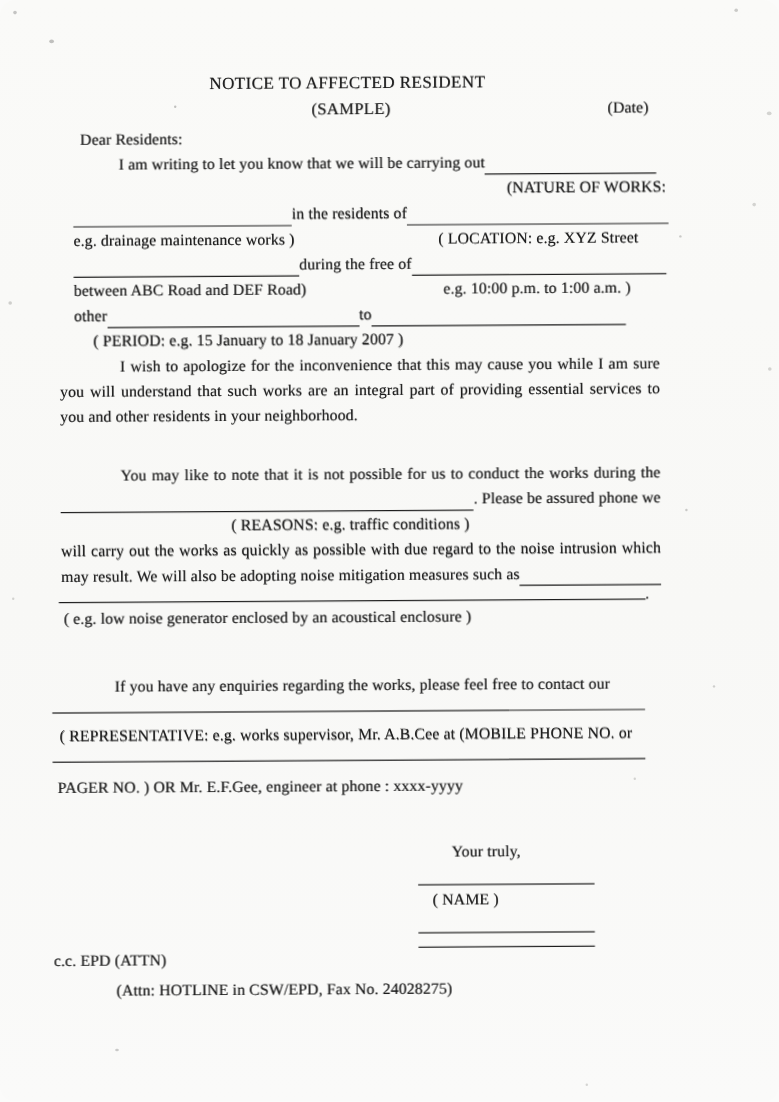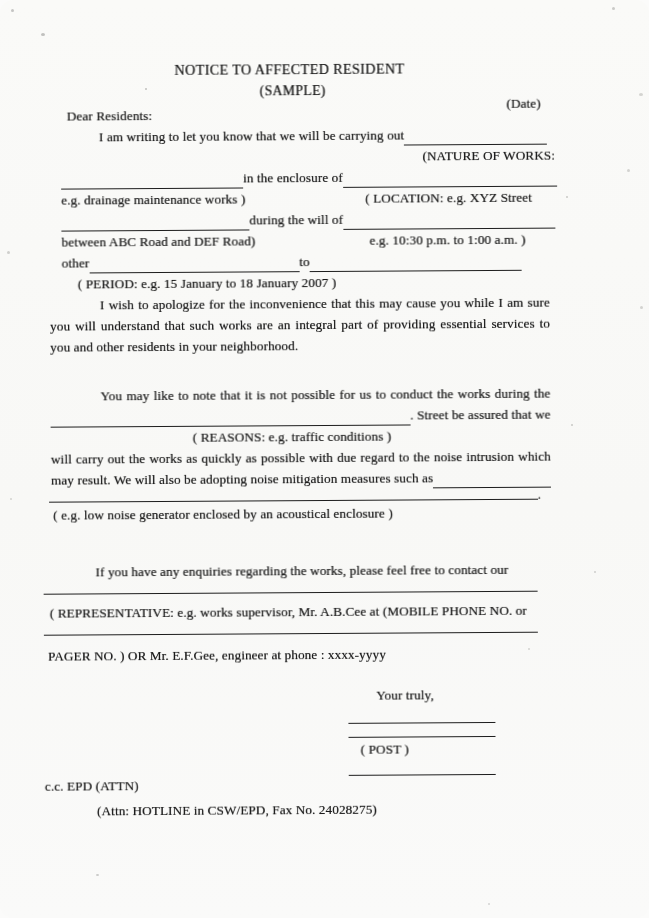--- a/index.html
+++ b/index.html
@@ -23,21 +23,21 @@
     letter-spacing:.1px;
     transform:rotate(-0.35deg);
     transform-origin:50% 40%;
     text-shadow:.3px .3px .45px rgba(25,25,25,.55);
     filter:blur(.18px);
   }
   .line{position:relative;line-height:21px;min-height:21px;white-space:nowrap;}
   .title{text-align:center;font-size:14.2px;letter-spacing:.35px;line-height:22px;min-height:22px;transform:translateX(-11px);}
   .subrow{line-height:22px;min-height:22px;}
   .subtitle{display:block;text-align:center;font-size:13.8px;letter-spacing:.3px;transform:translateX(-8px);}
-  .date{position:absolute;right:18px;top:14px;text-align:right;}
+  .date{position:absolute;right:18px;top:0;text-align:right;}
   .flexline{display:flex;align-items:flex-end;}
   .flexline > span{white-space:pre;}
   .bl{display:inline-block;border-bottom:1.6px solid #1c1c1c;height:15px;}
   .fill{flex:1 1 auto;}
   .rt{position:absolute;top:0;}
   .jline{text-align:justify;text-align-last:justify;white-space:normal;}
   .ulrow{display:flex;align-items:flex-end;}
   .sig{margin-left:302px;width:154px;}
   .sig .bl{width:147px;}
   .sp{position:absolute;background:#3a3a38;border-radius:50%;}
@@ -76,38 +76,38 @@
 
     <div class="line flexline" style="margin-left:56px;padding-right:12px">
       <span>I am writing to let you know that we will be carrying out</span>
         <span class="bl fill"></span>
     </div>
 
     <div class="line" style="text-align:right;padding-right:4px">(NATURE OF WORKS:</div>
 
     <div class="line flexline" style="margin-left:18px;padding-right:2px">
       <span class="bl" style="width:182px"></span>
-        <span>in the enclosure of</span>
+        <span>in the residents of</span>
         <span class="bl fill"></span>
     </div>
 
     <div class="line" style="margin-left:18px">
       <span>e.g. drainage maintenance works )</span>
       <span class="rt" style="left:304px">( LOCATION: e.g. XYZ Street</span>
     </div>
 
     <div class="line flexline" style="margin-left:18px;padding-right:4px">
       <span class="bl" style="width:188px"></span>
-        <span>during the will of</span>
+        <span>during the free of</span>
         <span class="bl fill"></span>
     </div>
 
     <div class="line" style="margin-left:18px">
       <span>between ABC Road and DEF Road)</span>
-      <span class="rt" style="left:308px">e.g. 10:30 p.m. to 1:00 a.m. )</span>
+      <span class="rt" style="left:308px">e.g. 10:00 p.m. to 1:00 a.m. )</span>
     </div>
 
     <div class="line flexline" style="margin-left:18px">
       <span>other</span>
         <span class="bl" style="width:210px"></span>
         <span>to</span>
         <span class="bl" style="width:212px"></span>
     </div>
 
     <div class="line" style="margin-left:34px">( PERIOD: e.g. 15 January to 18 January 2007 )</div>
@@ -115,21 +115,21 @@
     <div style="margin-left:6px;width:500px">
       <div class="line jline" style="text-indent:50px">I wish to apologize for the inconvenience that this may cause you while I am sure</div>
       <div class="line jline">you will understand that such works are an integral part of providing essential services to</div>
       <div class="line">you and other residents in your neighborhood.</div>
     </div>
 
     <div style="margin-left:8px;width:498px;margin-top:28px">
       <div class="line jline" style="text-indent:48px">You may like to note that it is not possible for us to conduct the works during the</div>
       <div class="line flexline" style="margin-left:-2px">
           <span class="bl fill"></span>
-          <span>. Street be assured that we</span>
+          <span>. Please be assured phone we</span>
       </div>
       <div class="line" style="margin-left:140px">( REASONS: e.g. traffic conditions )</div>
       <div class="line jline" style="margin-left:-2px">will carry out the works as quickly as possible with due regard to the noise intrusion which</div>
       <div class="line flexline" style="margin-left:-2px;padding-right:-4px">
         <span>may result. We will also be adopting noise mitigation measures such as</span>
           <span class="bl fill"></span>
       </div>
       <div class="ulrow" style="margin-left:-4px;margin-top:2px;height:10px;padding-right:10px">
         <span class="bl fill" style="height:9px"></span>
           <span style="line-height:10px">.</span>
@@ -142,25 +142,25 @@
       <div class="ulrow" style="margin-left:-2px;margin-top:2px;height:10px">
         <span class="bl" style="width:494px;height:9px"></span>
       </div>
       <div class="line" style="margin-left:4px;margin-top:8px">( REPRESENTATIVE: e.g. works supervisor, Mr. A.B.Cee at (MOBILE PHONE NO. or</div>
       <div class="ulrow" style="margin-left:-2px;margin-top:2px;height:10px">
         <span class="bl" style="width:494px;height:9px"></span>
       </div>
       <div class="line" style="margin-left:2px;margin-top:10px">PAGER NO. ) OR Mr. E.F.Gee, engineer at phone : xxxx-yyyy</div>
     </div>
 
-    <div class="sig" style="margin-top:20px">
+    <div class="sig" style="margin-top:34px">
       <div class="line" style="margin-left:28px">Your truly,</div>
       <div style="margin-top:6px;height:8px"><span class="bl" style="height:7px"></span></div>
+      <div class="line" style="margin-left:12px;margin-top:6px;line-height:20px;min-height:20px">( NAME )</div>
       <div style="margin-top:6px;height:8px"><span class="bl" style="height:7px"></span></div>
-      <div class="line" style="margin-left:12px;margin-top:6px;line-height:20px;min-height:20px">( POST )</div>
       <div style="margin-top:4px;height:8px"><span class="bl" style="height:7px"></span></div>
     </div>
 
     <div class="line" style="margin-left:-2px;margin-top:2px">c.c. EPD (ATTN)</div>
     <div class="line" style="margin-left:50px;margin-top:4px">(Attn: HOTLINE in CSW/EPD, Fax No. 24028275)</div>
 
   </div>
 </div>
 
 </body></html>

